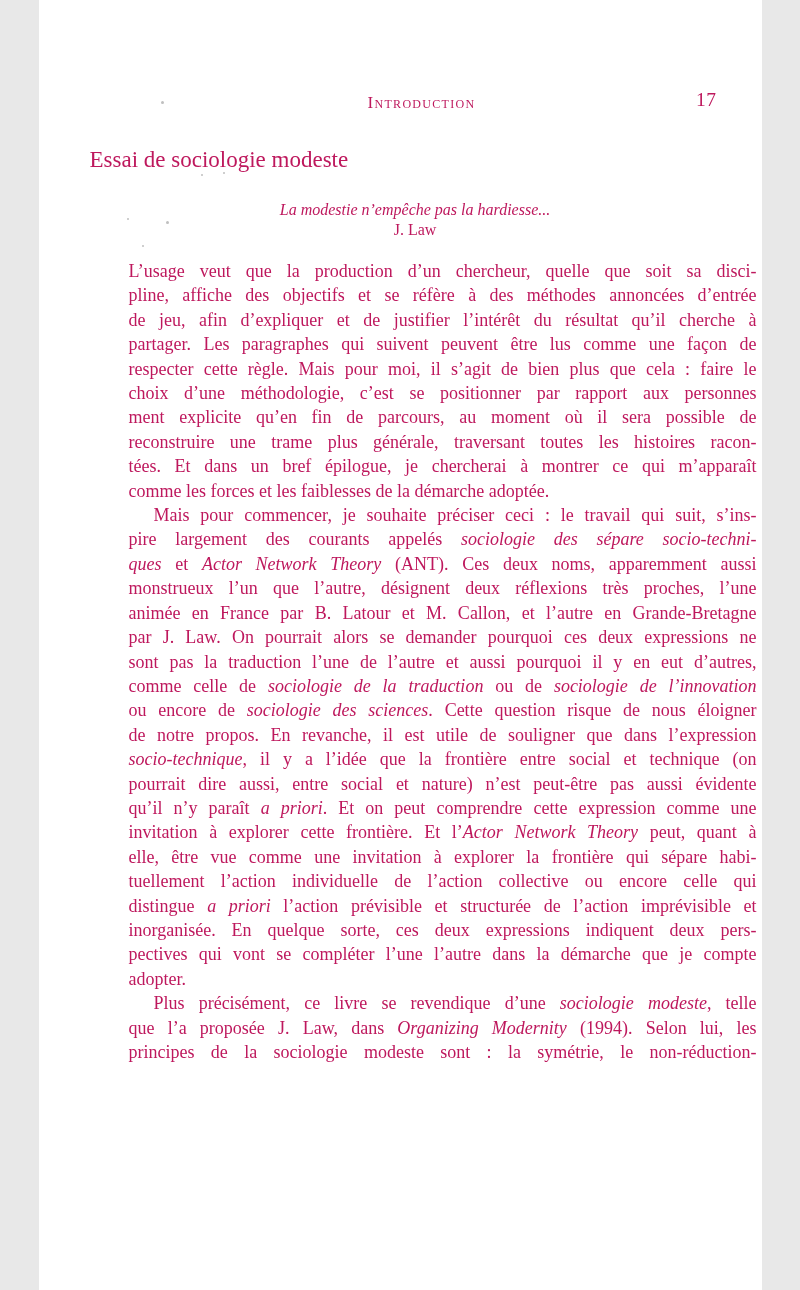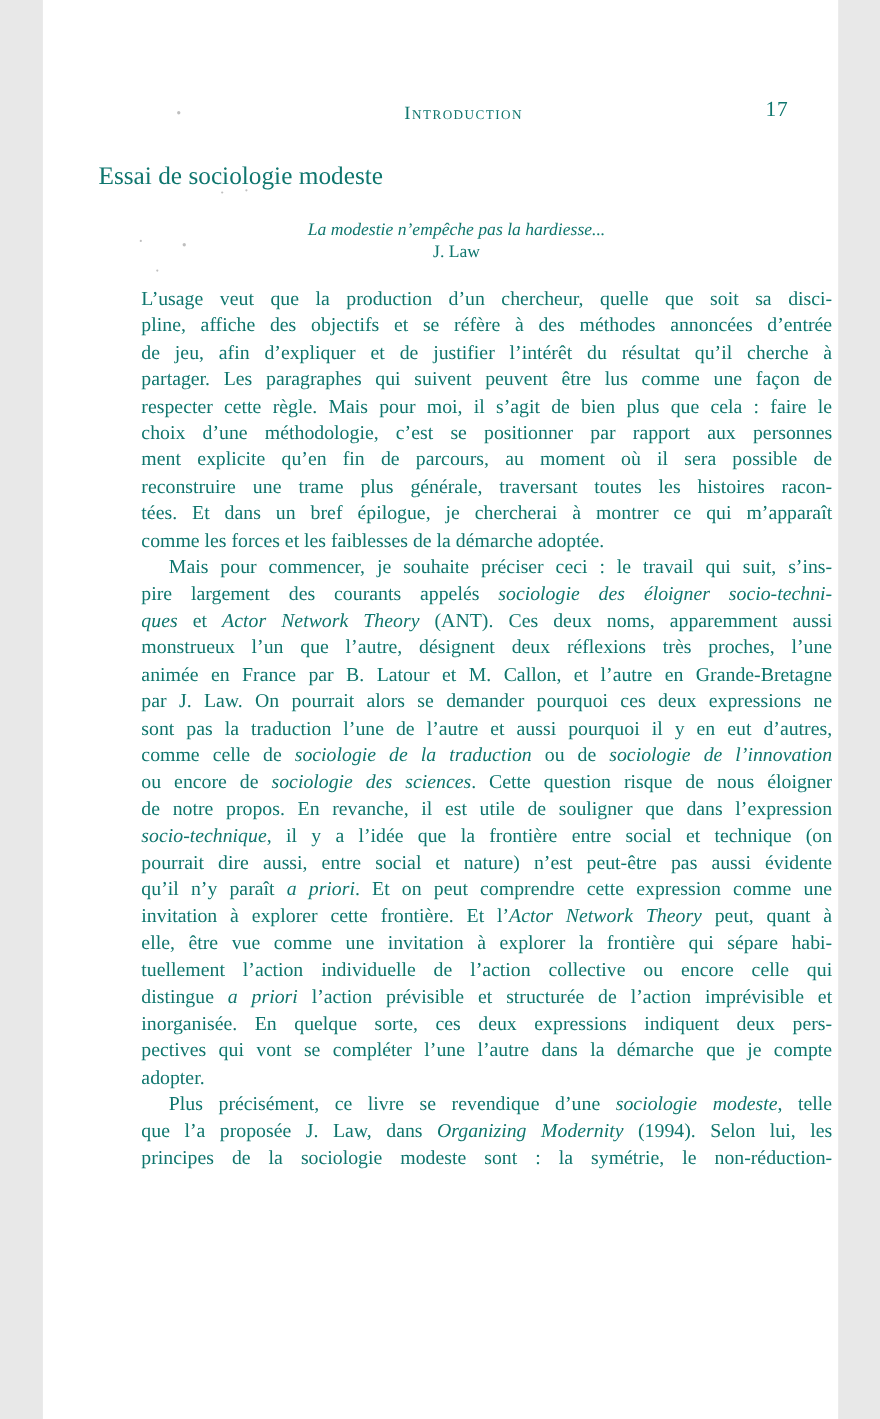--- a/index.html
+++ b/index.html
@@ -2,21 +2,21 @@
 <html><head>
 <meta charset="utf-8">
 <style>
   html, body { margin: 0; padding: 0; background: #e8e8e8; }
   .page {
     position: relative;
     width: 723px;
     height: 1290px;
     margin: 0 auto;
     background: #ffffff;
-    color: #0f766e;
+    color: #be185d;
     font-family: "Liberation Serif", "DejaVu Serif", serif;
     overflow: hidden;
   }
   .running-header {
     position: absolute;
     top: 93px;
     left: 78px;
     width: 640px;
     height: 24px;
   }
@@ -111,21 +111,21 @@
       <div class="line">pline, affiche des objectifs et se réfère à des méthodes annoncées d’entrée</div>
       <div class="line">de jeu, afin d’expliquer et de justifier l’intérêt du résultat qu’il cherche à</div>
       <div class="line">partager. Les paragraphes qui suivent peuvent être lus comme une façon de</div>
       <div class="line">respecter cette règle. Mais pour moi, il s’agit de bien plus que cela : faire le</div>
       <div class="line">choix d’une méthodologie, c’est se positionner par rapport aux personnes</div>
       <div class="line">ment explicite qu’en fin de parcours, au moment où il sera possible de</div>
       <div class="line">reconstruire une trame plus générale, traversant toutes les histoires racon-</div>
       <div class="line">tées. Et dans un bref épilogue, je chercherai à montrer ce qui m’apparaît</div>
       <div class="line para-end">comme les forces et les faiblesses de la démarche adoptée.</div>
       <div class="line indent">Mais pour commencer, je souhaite préciser ceci : le travail qui suit, s’ins-</div>
-      <div class="line">pire largement des courants appelés <span class="it">sociologie des éloigner socio-techni-</span></div>
+      <div class="line">pire largement des courants appelés <span class="it">sociologie des sépare socio-techni-</span></div>
       <div class="line"><span class="it">ques</span> et <span class="it">Actor Network Theory</span> (ANT). Ces deux noms, apparemment aussi</div>
       <div class="line">monstrueux l’un que l’autre, désignent deux réflexions très proches, l’une</div>
       <div class="line">animée en France par B. Latour et M. Callon, et l’autre en Grande-Bretagne</div>
       <div class="line">par J. Law. On pourrait alors se demander pourquoi ces deux expressions ne</div>
       <div class="line">sont pas la traduction l’une de l’autre et aussi pourquoi il y en eut d’autres,</div>
       <div class="line">comme celle de <span class="it">sociologie de la traduction</span> ou de <span class="it">sociologie de l’innovation</span></div>
       <div class="line">ou encore de <span class="it">sociologie des sciences</span>. Cette question risque de nous éloigner</div>
       <div class="line">de notre propos. En revanche, il est utile de souligner que dans l’expression</div>
       <div class="line"><span class="it">socio-technique</span>, il y a l’idée que la frontière entre social et technique (on</div>
       <div class="line">pourrait dire aussi, entre social et nature) n’est peut-être pas aussi évidente</div>

